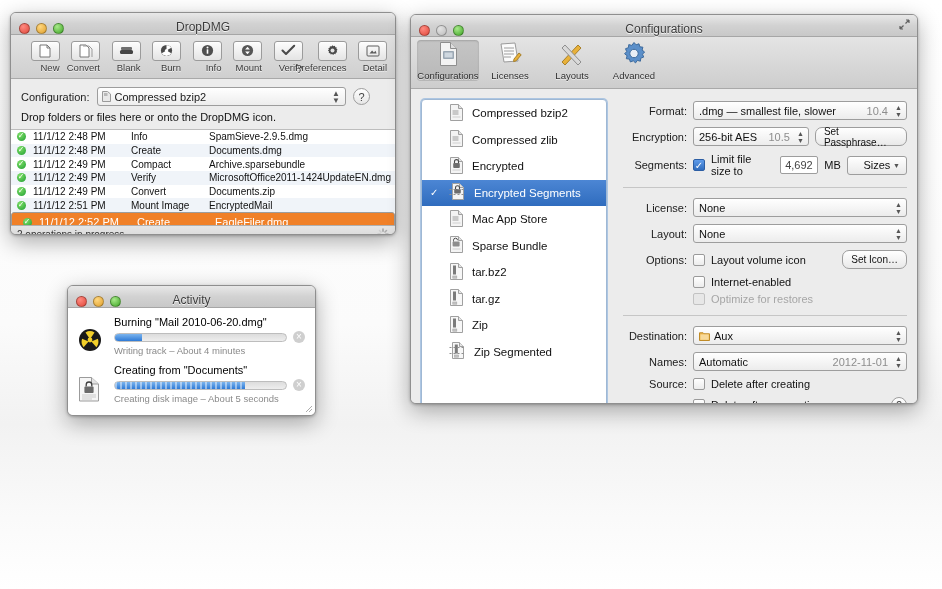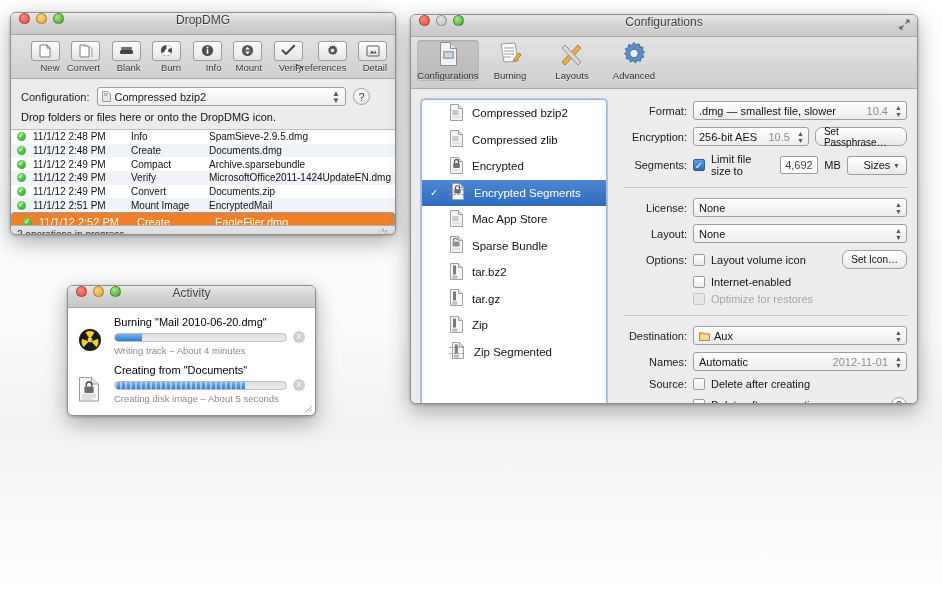--- a/index.html
+++ b/index.html
@@ -23,21 +23,21 @@
     border: 1px solid #8f8f8f;
     border-radius: 6px;
     box-shadow: 0 7px 22px rgba(0,0,0,.32), 0 1px 3px rgba(0,0,0,.25);
     overflow: hidden;
   }
   .titlebar {
     height: 22px;
     background: linear-gradient(180deg,#e8e8e8 0%,#d2d2d2 50%,#c8c8c8 100%);
     border-bottom: 1px solid #a6a6a6;
     position: relative;
-    display: flex; align-items: flex-start;
+    display: flex; align-items: flex-end;
   }
   .title {
     position: absolute; left: 0; right: 0; text-align: center;
     font-size: 12px; color: #3b3b3b;
     text-shadow: 0 1px 0 rgba(255,255,255,.8);
     font-weight: 500;
     pointer-events: none;
   }
   .lights { display: flex; gap: 6px; margin-left: 8px; z-index: 2; }
   .light { width: 11px; height: 11px; border-radius: 50%; border: 1px solid rgba(0,0,0,.28); }
@@ -504,21 +504,21 @@
           <span class="tlabel">Configurations</span>
         </span>
         <span class="cfg-tab">
           <span><svg width="26" height="26" viewBox="0 0 26 26">
               <path d="M4 3l14-1 3 18-14 1z" fill="#fbfbfb" stroke="#9a9a9a"></path>
               <g stroke="#9d9d9d">
                 <path d="M7 7h10M7 10h10M7 13h10M7 16h7"></path>
               </g>
               <path d="M17 18l5-6 2.2 1.8-5 6-2.6.8z" fill="#e8b13a" stroke="#a8802a"></path>
             </svg></span>
-          <span class="tlabel">Burning</span>
+          <span class="tlabel">Licenses</span>
         </span>
         <span class="cfg-tab">
           <span><svg width="26" height="26" viewBox="0 0 26 26">
               <path d="M3 21L19 4l3 3L6 24z" fill="#e8b13a" stroke="#a8802a"></path>
               <path d="M22 21L6 4 3 7l16 17z" fill="#d9d9d9" stroke="#8e8e8e"></path>
             </svg></span>
           <span class="tlabel">Layouts</span>
         </span>
         <span class="cfg-tab">
           <span><svg width="26" height="26" viewBox="0 0 26 26">

